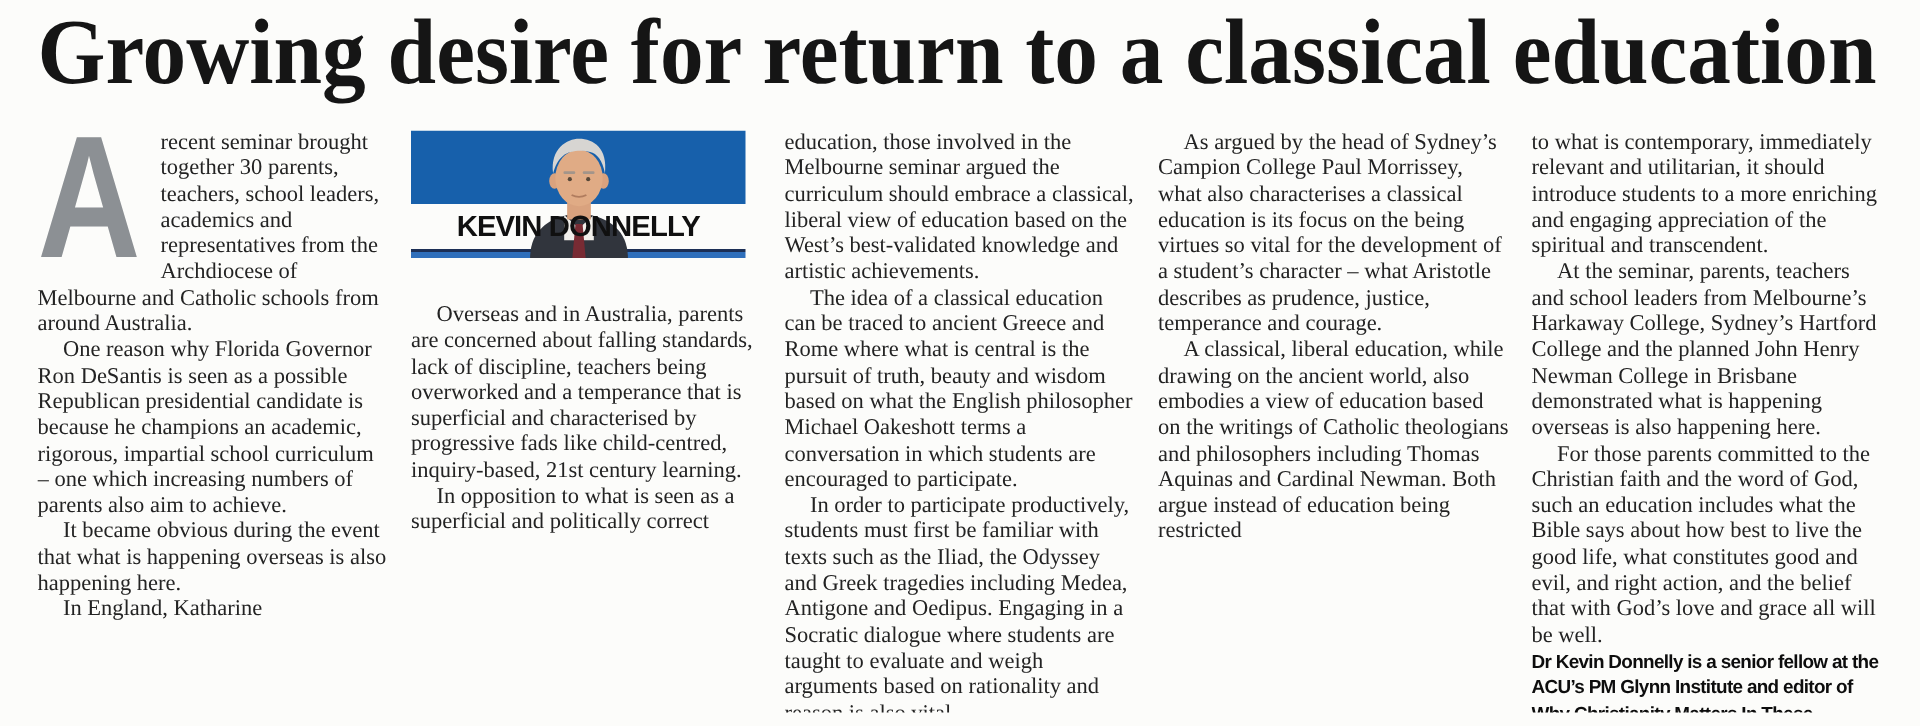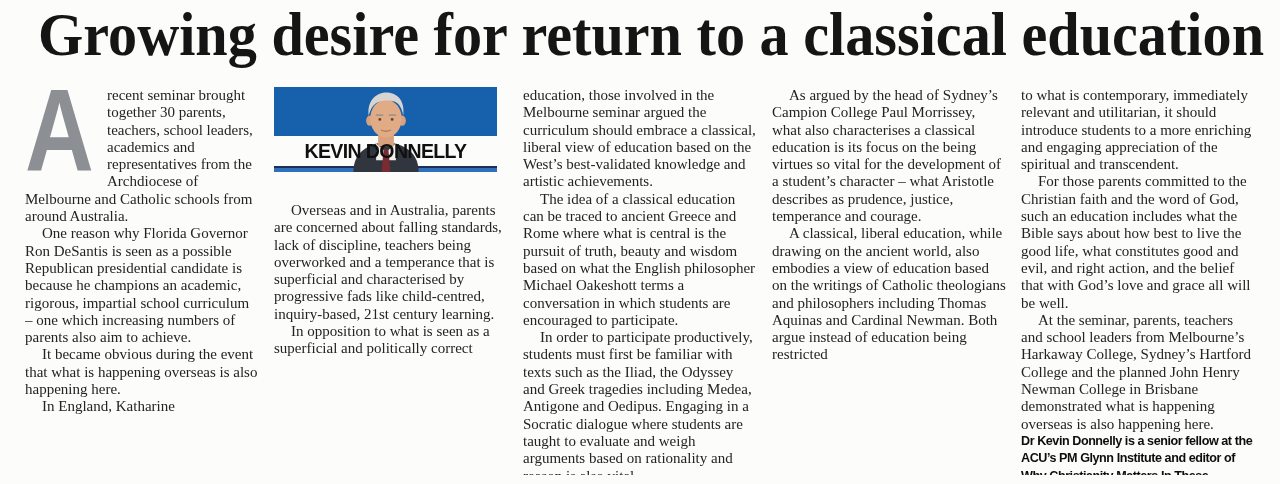--- a/index.html
+++ b/index.html
@@ -7,21 +7,21 @@
   #page {
     position: relative;
     width: 1280px; height: 484px;
     background: #fcfcfa;
     overflow: hidden;
     font-family: "Liberation Serif", serif;
     color: #232323;
   }
   
   #headline-wrap {
-    position: absolute; left: 38px; top: 4px;
+    position: absolute; left: 25px; top: 4px;
     width: 1230px; height: 66px;
   }
   #headline-wrap svg { display: block; }
   #headline-wrap text {
     font-family: "Liberation Serif", serif;
     font-weight: bold;
     fill: #151515;
   }
   
   #columns {
@@ -164,22 +164,22 @@
       <p class="indent">In order to participate productively, students must first be familiar with texts such as the Iliad, the Odyssey and Greek tragedies including Medea, Antigone and Oedipus. Engaging in a Socratic dialogue where students are taught to evaluate and weigh arguments based on rationality and reason is also vital.</p>
     </div>
 
     <div class="col">
       <p class="indent">As argued by the head of Sydney’s Campion College Paul Morrissey, what also characterises a classical education is its focus on the being virtues so vital for the development of a student’s character – what Aristotle describes as prudence, justice, temperance and courage.</p>
       <p class="indent">A classical, liberal education, while drawing on the ancient world, also embodies a view of education based on the writings of Catholic theologians and philosophers including Thomas Aquinas and Cardinal Newman. Both argue instead of education being restricted</p>
     </div>
 
     <div class="col">
       <p>to what is contemporary, immediately relevant and utilitarian, it should introduce students to a more enriching and engaging appreciation of the spiritual and transcendent.</p>
+      <p class="indent">At the seminar, parents, teachers and school leaders from Melbourne’s Harkaway College, Sydney’s Hartford College and the planned John Henry Newman College in Brisbane demonstrated what is happening overseas is also happening here.</p>
       <p class="indent">For those parents committed to the Christian faith and the word of God, such an education includes what the Bible says about how best to live the good life, what constitutes good and evil, and right action, and the belief that with God’s love and grace all will be well.</p>
-      <p class="indent">At the seminar, parents, teachers and school leaders from Melbourne’s Harkaway College, Sydney’s Hartford College and the planned John Henry Newman College in Brisbane demonstrated what is happening overseas is also happening here.</p>
       <p class="credit">Dr Kevin Donnelly is a senior fellow at the ACU’s PM Glynn Institute and editor of Why Christianity Matters In These Troubled Times</p>
     </div>
 
   </div>
 
   <div id="print-marker">V1 - TELE01Z01MA</div>
 
 </div>
 
 </body></html>

